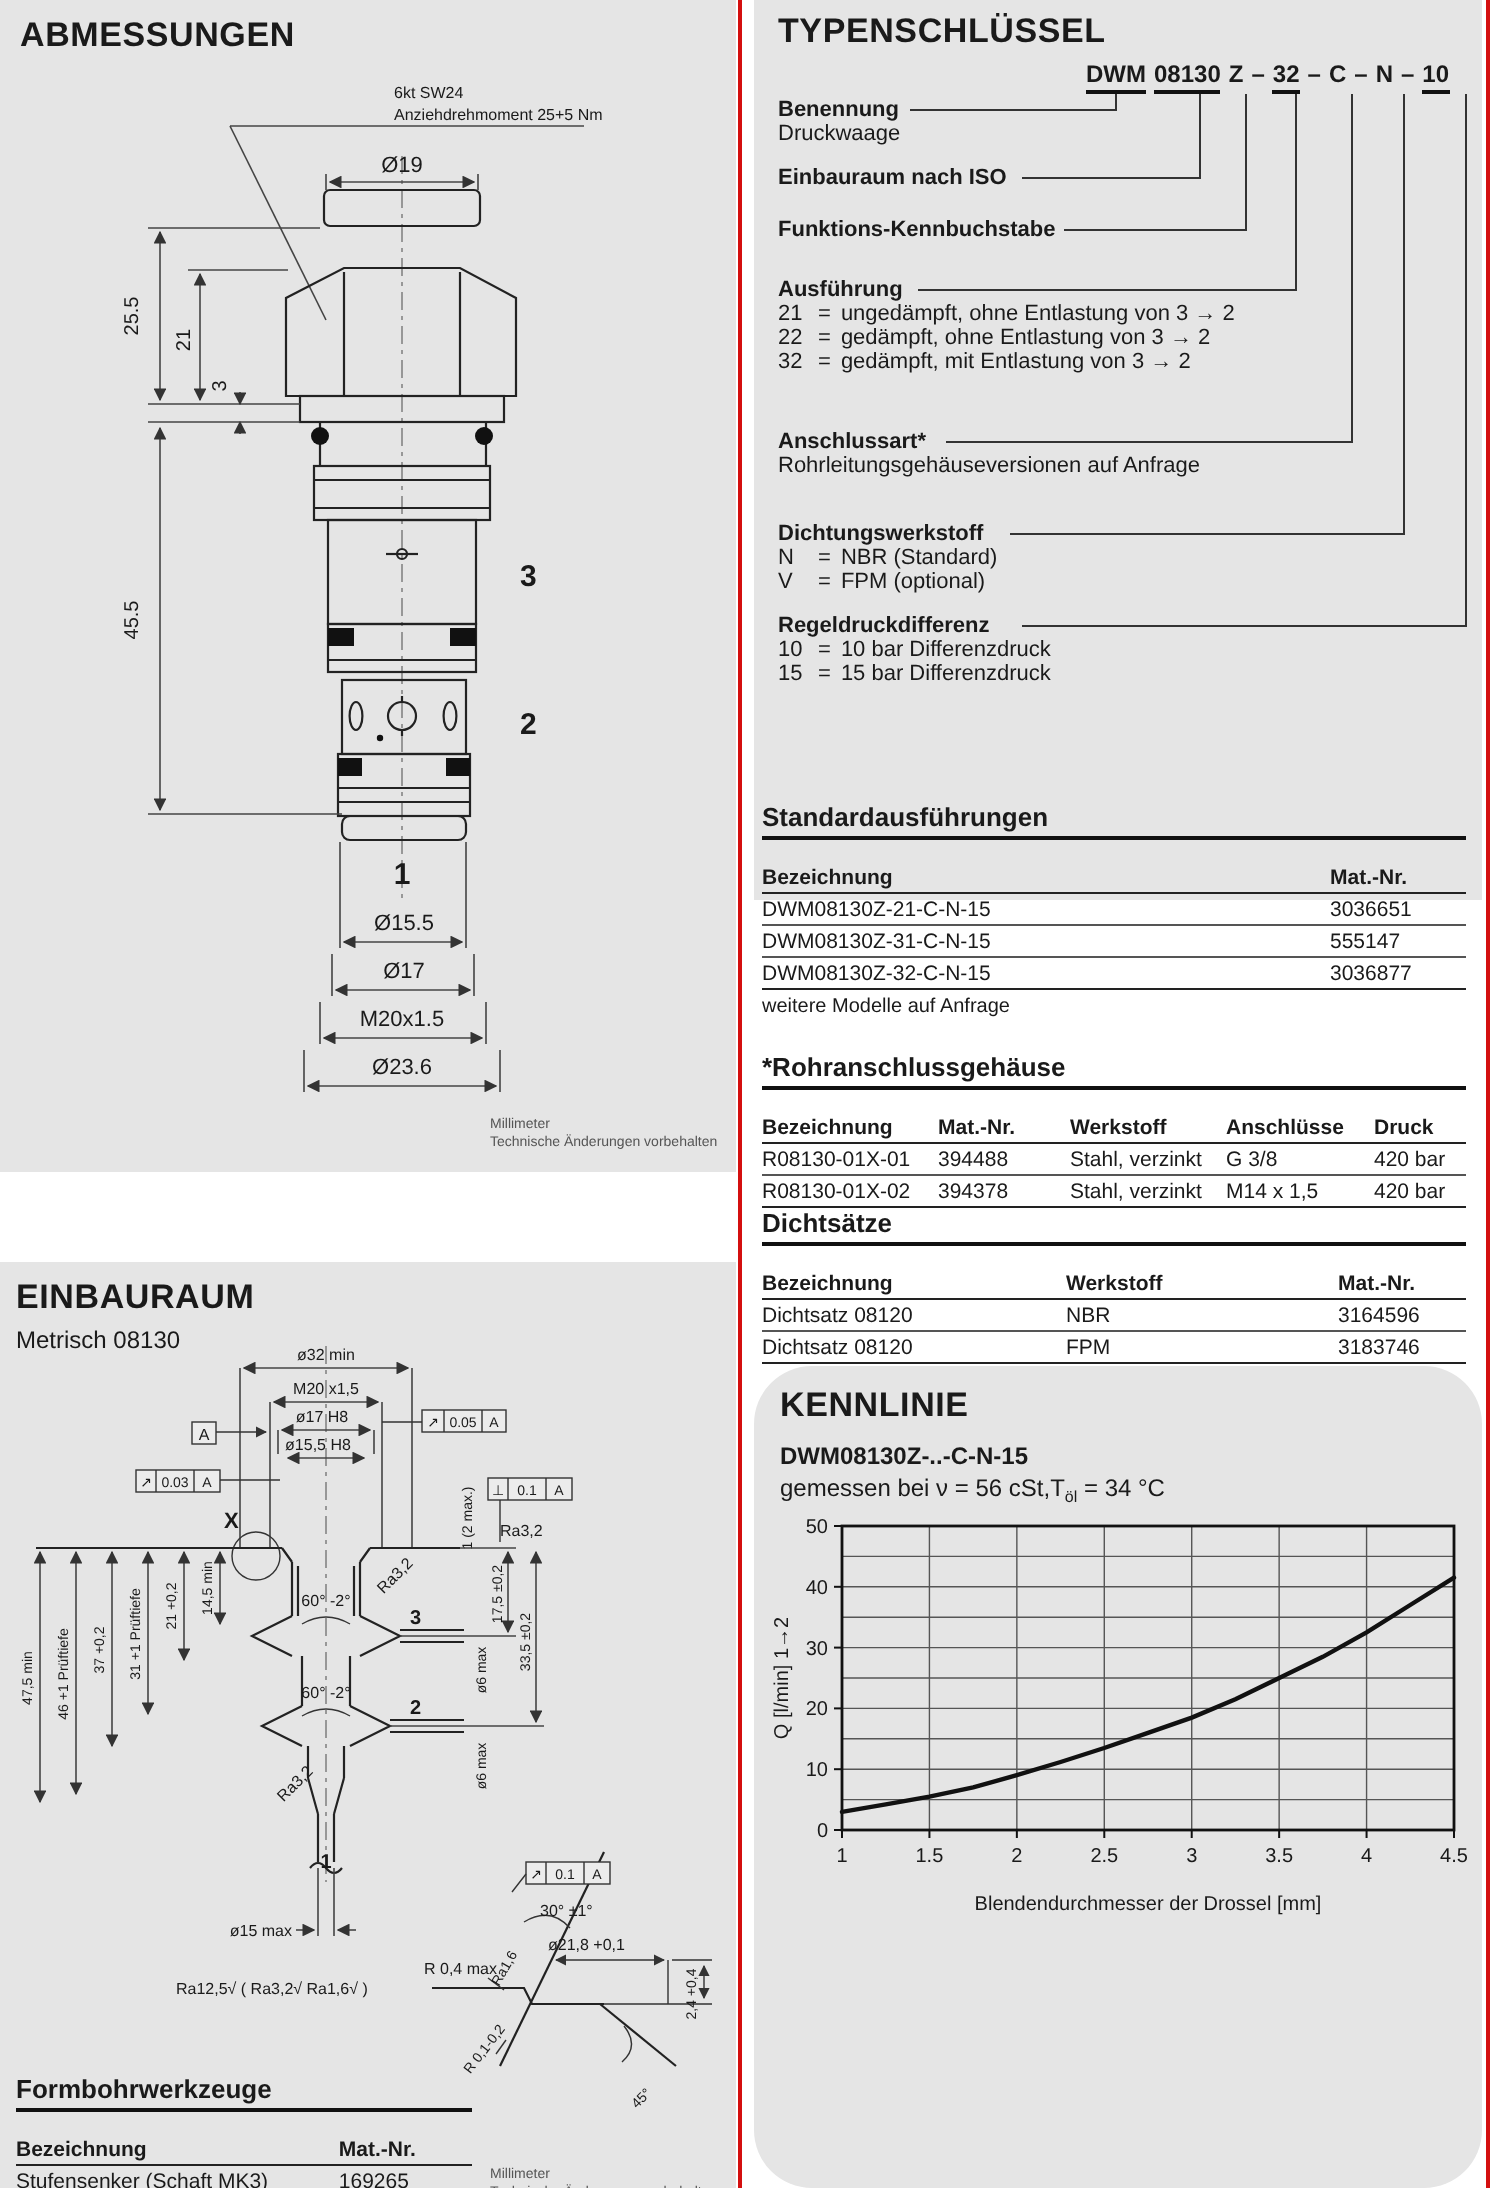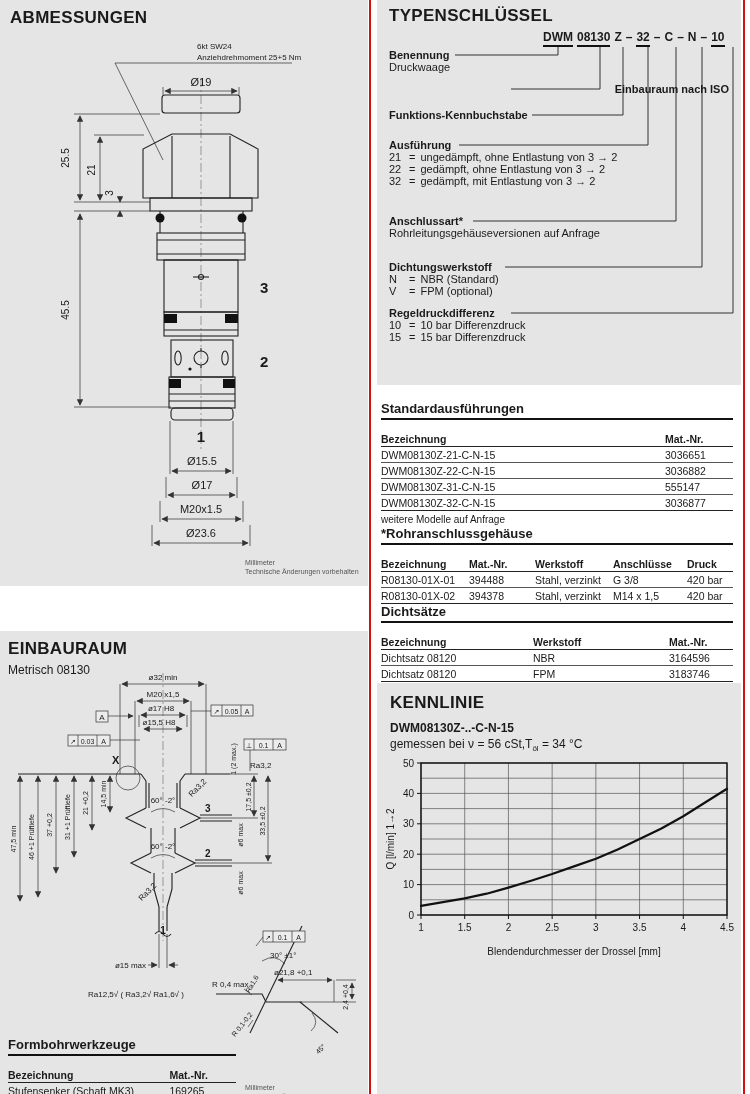--- a/index.html
+++ b/index.html
@@ -299,40 +299,40 @@
 
     <div class="foot" style="left:245px;top:452px;">
       <div>Millimeter</div>
       <div>Technische Änderungen vorbehalten</div>
     </div>
   </section>
 
   <div class="vred" style="left:369px;"></div>
   <div class="vred" style="left:743px;"></div>
 
-  <section class="panel" style="left:377px;top:0;width:364px;height:385px;">
+  <section class="panel" style="left:377px;top:0;width:364px;height:450px;">
     <svg width="364" height="385" viewBox="0 0 364 385">
       <g fill="none" stroke="#333" stroke-width="1">
         <path d="M78 55 H181 V47"></path>
         <path d="M134 89 H223 V47"></path>
         <path d="M155 115 H246 V47"></path>
         <path d="M82 145 H271 V47"></path>
         <path d="M96 221 H299 V47"></path>
         <path d="M128 267 H325 V47"></path>
         <path d="M134 313 H356 V47"></path>
       </g>
     </svg>
     <div class="sec-title" style="left:12px;top:6px;">TYPENSCHLÜSSEL</div>
     <div class="ts-code" id="ts-code"><span class="seg u">DWM</span><span class="seg u">08130</span><span class="seg">Z</span><span class="seg">–</span><span class="seg u">32</span><span class="seg">–</span><span class="seg">C</span><span class="seg">–</span><span class="seg">N</span><span class="seg">–</span><span class="seg u">10</span></div>
     <div id="ts-groups">
         <div class="ts-group" style="top: 49px;">
           <div class="ts-label">Benennung</div>
           <div class="ts-line">Druckwaage</div>
         </div>
-        <div class="ts-group" style="top: 83px; text-align: right;">
+        <div class="ts-group" style="top: 83px;">
           <div class="ts-label">Einbauraum nach ISO</div>
         </div>
         <div class="ts-group" style="top: 109px;">
           <div class="ts-label">Funktions-Kennbuchstabe</div>
         </div>
         <div class="ts-group" style="top: 139px;">
           <div class="ts-label">Ausführung</div>
           <div class="ts-line"><span class="k">21</span><span class="eq">=</span><span>ungedämpft, ohne Entlastung von 3 → 2</span></div>
           <div class="ts-line"><span class="k">22</span><span class="eq">=</span><span>gedämpft, ohne Entlastung von 3 → 2</span></div>
           <div class="ts-line"><span class="k">32</span><span class="eq">=</span><span>gedämpft, mit Entlastung von 3 → 2</span></div>
@@ -365,24 +365,20 @@
           <thead>
             <tr>
               <th>Bezeichnung</th>
               <th>Mat.-Nr.</th>
             </tr>
           </thead>
           <tbody>
             <tr>
               <td>DWM08130Z-21-C-N-15</td>
               <td>3036651</td>
-            </tr>
-            <tr>
-              <td>DWM08130Z-22-C-N-15</td>
-              <td>3036882</td>
             </tr>
             <tr>
               <td>DWM08130Z-31-C-N-15</td>
               <td>555147</td>
             </tr>
             <tr>
               <td>DWM08130Z-32-C-N-15</td>
               <td>3036877</td>
             </tr>
           </tbody>
@@ -450,21 +446,21 @@
             <tr>
               <td>Dichtsatz 08120</td>
               <td>FPM</td>
               <td>3183746</td>
             </tr>
           </tbody>
         </table>
     </div>
   </section>
 
-  <section class="panel" style="left:377px;top:683px;width:364px;height:411px;">
+  <section class="panel" style="left:377px;top:683px;width:364px;height:411px;border-radius:29px;">
     <div class="sec-title" style="left:13px;top:10px;">KENNLINIE</div>
     <div class="kenn-model">DWM08130Z-..-C-N-15</div>
     <div class="kenn-cond"><span>gemessen bei ν = 56 cSt,T</span><span class="sub">öl</span><span> = 34 °C</span></div>
     <div id="chart-host">
         <svg width="352" height="206" viewBox="0 0 352 206">
           <line x1="38" y1="8" x2="38" y2="160" stroke="#555" stroke-width="0.7"></line>
           <line x1="81.71428571428572" y1="8" x2="81.71428571428572" y2="160" stroke="#555" stroke-width="0.7"></line>
           <line x1="125.42857142857143" y1="8" x2="125.42857142857143" y2="160" stroke="#555" stroke-width="0.7"></line>
           <line x1="169.14285714285714" y1="8" x2="169.14285714285714" y2="160" stroke="#555" stroke-width="0.7"></line>
           <line x1="212.85714285714286" y1="8" x2="212.85714285714286" y2="160" stroke="#555" stroke-width="0.7"></line>

